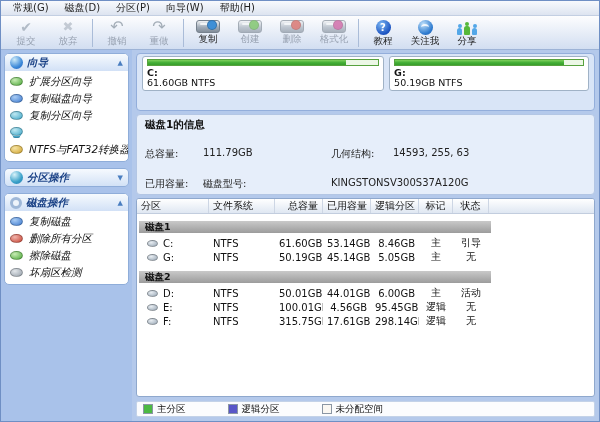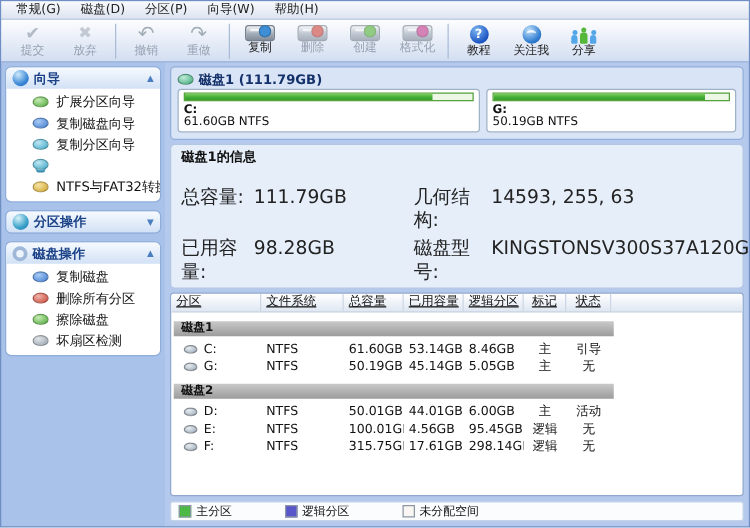--- a/index.html
+++ b/index.html
@@ -34,31 +34,31 @@
   .g-follow { width:15px; height:15px; border-radius:50%; background:radial-gradient(circle at 35% 28%,#bfe0fa,#2f7cd0 65%,#1c54a8); position:relative; margin-top:1px; }
   .g-follow::after { content:""; position:absolute; left:3px; top:4px; width:8px; height:5px; border-top:2px solid rgba(255,255,255,.85); border-radius:50%; }
   .g-share { width:20px; height:15px; position:relative; margin-top:1px; }
   .person { position:absolute; bottom:0; width:5px; height:7px; border-radius:2.5px 2.5px 1px 1px; background:#53a7e8; }
   .person::before { content:""; position:absolute; top:-4px; left:.5px; width:4px; height:4px; border-radius:50%; background:inherit; }
   .person.p-left { left:0; } .person.p-right { right:0; }
   .person.p-mid { left:7px; height:9px; width:6px; background:#55b83a; z-index:2; }
 
   
   .content { flex:1; display:flex; overflow:hidden; }
-  .sidebar { width:131px; flex:0 0 auto; padding:3px; overflow:hidden; }
+  .sidebar { width:131px; flex:0 0 auto; padding:3px; overflow:hidden;font-style:italic; }
   .panel { background:#fff; border:1px solid #8fadd9; border-radius:5px; margin-bottom:6px; overflow:hidden; }
   .panel-header { height:17px; display:flex; align-items:center; gap:4px; padding:0 5px; background:linear-gradient(#f6fafe,#d2e1f6); cursor:pointer; }
   .panel-title { flex:1; font-size:10.5px; font-weight:bold; color:#1c4387; white-space:nowrap; }
   .chev { font-size:7px; color:#4a7ec0; }
   .sphere { width:13px; height:13px; border-radius:50%; background:radial-gradient(circle at 35% 28%,#cdeaf8,#3a87d8 62%,#2a5fb8); flex:0 0 auto; }
   .sphere.swirl { background:radial-gradient(circle at 35% 28%,#d8f2fa,#38a0c8 60%,#2878b0); }
   .ring { width:12px; height:12px; border-radius:50%; border:3px solid #9fb8d8; background:#eef4fb; flex:0 0 auto; }
   .pencil { width:12px; height:4px; background:linear-gradient(#f8d87c,#d8a83c); transform:rotate(-40deg); border-radius:1px; border-right:3px solid #7a5a28; flex:0 0 auto; }
   .panel-items { padding:2px 0 3px; }
-  .side-item { height:17px; display:flex; align-items:center; gap:6px; padding-left:5px; font-size:10.5px; cursor:pointer; white-space:nowrap;margin-left:16px; }
+  .side-item { height:17px; display:flex; align-items:center; gap:6px; padding-left:5px; font-size:10.5px; cursor:pointer; white-space:nowrap; }
   .disc { width:13px; height:9px; border-radius:50%; border:1px solid rgba(0,0,0,.22); background:radial-gradient(ellipse at 35% 30%,#bfe8f2,#3fa7c8); flex:0 0 auto; }
   .disc.d-blue { background:radial-gradient(ellipse at 35% 30%,#a9ccf4,#3f7bd0); }
   .disc.d-green { background:radial-gradient(ellipse at 35% 30%,#c8ecb4,#4da83a); }
   .disc.d-gold { background:radial-gradient(ellipse at 35% 30%,#f6e4a4,#d0a32f); }
   .disc.d-red { background:radial-gradient(ellipse at 35% 30%,#f0b4ac,#c84434); }
   .disc.d-gray { background:radial-gradient(ellipse at 35% 30%,#e2e6ea,#96a0aa); }
   .disc.d-stack { box-shadow:0 3px 0 -2px #49a8c8, 0 5px 0 -3px #3888a8; margin-bottom:3px; }
   .panel-empty { height:58px; background:#fff; }
 
   
@@ -69,27 +69,27 @@
   .blocks { display:flex; gap:5px; height:35px; }
   .pblock { background:#fff; border:1px solid #a0b2c6; border-radius:3px; padding:2px 4px; cursor:pointer; }
   .pblock.b-c { flex:55; } .pblock.b-g { flex:45; }
   .pbar { height:7px; border:1px solid #57a13e; background:#ecf7e6; margin-bottom:2px; }
   .pfill { height:100%; background:linear-gradient(#7ed05c,#42ad35 55%,#389e2c); }
   .pletter { font-size:9.5px; font-weight:bold; line-height:10px; }
   .pdetail { font-size:9.5px; line-height:10px; }
 
   .info-panel { background:#e6eefa; border:1px solid #b3c6e4; border-radius:4px; padding:3px 8px; flex:0 0 46px; }
   .info-title { font-size:10.5px; font-weight:bold; margin-bottom:15px; }
-  .info-grid { display:grid; grid-template-columns:58px 128px 62px 1fr; row-gap:3px; font-size:15px; color:#222; }
+  .info-grid { display:grid; grid-template-columns:58px 128px 62px 1fr; row-gap:16px; font-size:10px; color:#222; }
 
   .table-panel { flex:1; background:#fff; border:1px solid #8fa8cd; border-radius:3px; overflow:hidden; display:flex; flex-direction:column; }
   .thead, .trow { display:grid; grid-template-columns:72px 66px 48px 48px 48px 34px 36px; }
   .thead { height:15px; background:linear-gradient(#ffffff,#dfe7f2); border-bottom:1px solid #c2cdde; flex:0 0 auto; }
-  .th { font-size:10px; line-height:14px; padding:0 4px; border-right:1px solid #cdd6e4; white-space:nowrap; overflow:hidden;text-decoration:underline; }
-  .t-right { } .t-center { text-align:center; }
+  .th { font-size:10px; line-height:14px; padding:0 4px; border-right:1px solid #cdd6e4; white-space:nowrap; overflow:hidden; }
+  .t-right { text-align:right; } .t-center { text-align:center; }
   .tgroup { height:12px; width:352px; margin:7px 0 3px 2px; background:linear-gradient(#c9c9c9,#9c9c9c); font-size:9.5px; font-weight:bold; line-height:12px; padding-left:6px; cursor:pointer; }
   .trow { height:14px; align-items:center; font-size:10px; cursor:pointer; }
   .cell { padding:0 4px; white-space:nowrap; overflow:hidden; }
   .cell.c0 { display:flex; align-items:center; gap:5px; padding-left:10px; }
   .row-disc { width:11px; height:7px; border-radius:50%; border:1px solid rgba(0,0,0,.28); background:radial-gradient(ellipse at 35% 30%,#e8edf2,#9aa8b6); flex:0 0 auto; }
 
   .legend { flex:0 0 16px; background:#fbfcfe; border:1px solid #c3d2e8; border-radius:2px; display:flex; align-items:center; gap:42px; padding-left:6px; margin-top:1px; }
   .leg-item { display:flex; align-items:center; gap:4px; font-size:9.5px; }
   .leg-swatch { width:10px; height:10px; border:1px solid #8a96a4; }
 </style>
@@ -123,26 +123,26 @@
     <div class="tb-item disabled">
       <span class="tb-glyph g-redo">↷</span>
       <span class="tb-label">重做</span>
     </div>
     <div class="tb-sep"></div>
     <div class="tb-item">
       <span class="tb-disk v-copy"></span>
       <span class="tb-label">复制</span>
     </div>
     <div class="tb-item disabled">
+      <span class="tb-disk v-create"></span>
+      <span class="tb-label">创建</span>
+    </div>
+    <div class="tb-item disabled">
       <span class="tb-disk v-delete"></span>
       <span class="tb-label">删除</span>
-    </div>
-    <div class="tb-item disabled">
-      <span class="tb-disk v-create"></span>
-      <span class="tb-label">创建</span>
     </div>
     <div class="tb-item disabled">
       <span class="tb-disk v-format"></span>
       <span class="tb-label">格式化</span>
     </div>
     <div class="tb-sep"></div>
     <div class="tb-item">
       <span class="tb-glyph">
           <span class="g-help">?</span>
         </span>
@@ -232,24 +232,20 @@
           </div>
         </div>
       </div>
 
 
     </div>
 
     <div class="main">
 
       <div class="overview">
-        <div class="ov-header">
-          <span class="ov-disk"></span>
-          <span>磁盘1 (111.79GB)</span>
-        </div>
         <div class="blocks">
           <div class="pblock b-c">
             <div class="pbar">
               <div class="pfill" style="width: 86%;"></div>
             </div>
             <div class="pletter">C:</div>
             <div class="pdetail">61.60GB NTFS</div>
           </div>
           <div class="pblock b-g">
             <div class="pbar">
@@ -262,21 +258,20 @@
       </div>
 
       <div class="info-panel">
         <div class="info-title">磁盘1的信息</div>
         <div class="info-grid">
           <span>总容量:</span>
           <span>111.79GB</span>
           <span>几何结构:</span>
           <span>14593, 255, 63</span>
           <span>已用容量:</span>
-          <span>98.28GB</span>
           <span>磁盘型号:</span>
           <span>KINGSTONSV300S37A120G</span>
         </div>
       </div>
 
       <div class="table-panel">
         <div class="thead">
           <div class="th">分区</div>
           <div class="th">文件系统</div>
           <div class="th t-right">总容量</div>

